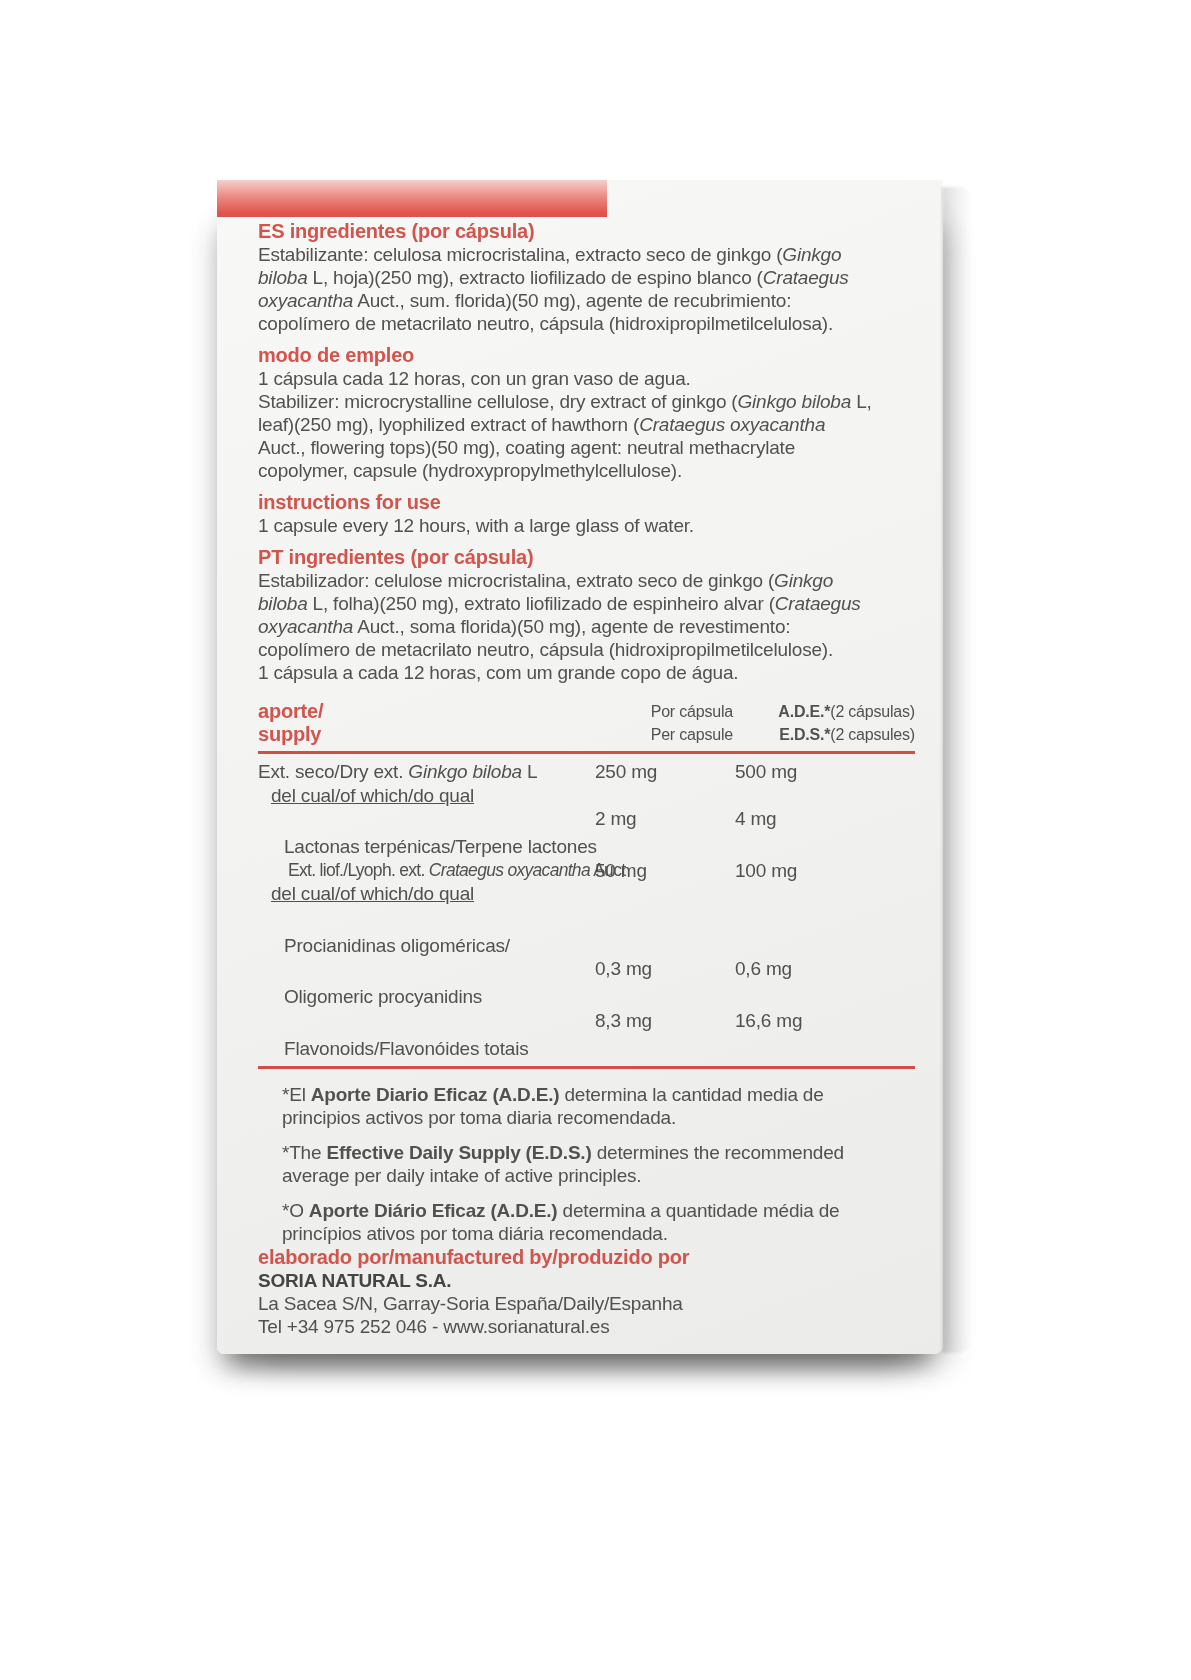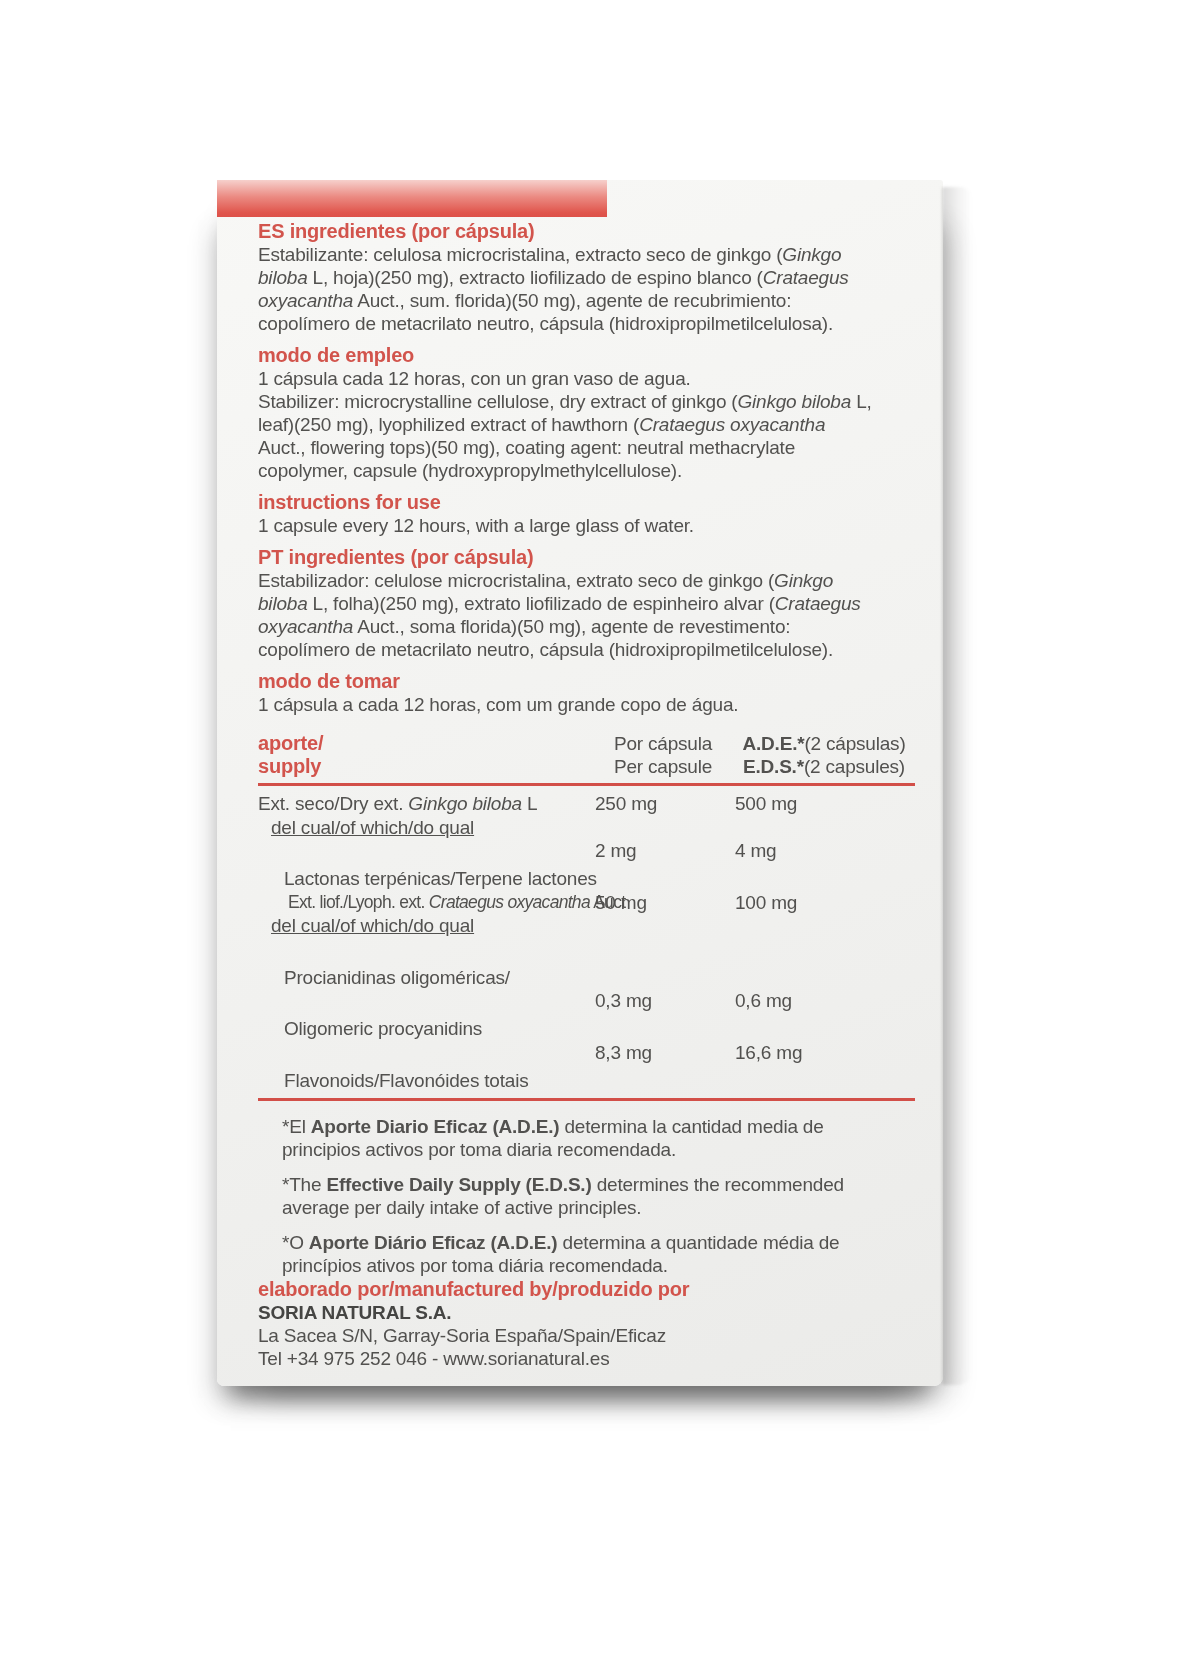--- a/index.html
+++ b/index.html
@@ -48,21 +48,21 @@
      letter-spacing:-.2px;margin-top:9px;}
   .h:first-child{margin-top:0;}
   .p{font-size:19px;line-height:23px;letter-spacing:-.2px;max-width:614px;}
   .it{font-style:italic;}
   .bd{font-weight:700;}
   .xbd{font-weight:800;}
 
   .supply-table{margin-top:16px;width:657px;}
   .thead{display:grid;grid-template-columns:minmax(0,1fr) 140px 182px;align-items:end;}
   .ttitle{color:var(--accent);font-weight:700;font-size:20px;line-height:23px;letter-spacing:-.2px;}
-  .thc{text-align:center;font-size:19px;line-height:23px;letter-spacing:-.2px;white-space:nowrap;}
+  .thc{text-align:right;font-size:16px;line-height:23px;letter-spacing:-.2px;white-space:nowrap;}
   .rule{border:none;border-top:3px solid #d24f48;margin:5px 0 6px;}
   .rule.bottom{margin-top:6px;}
   .trow{display:grid;grid-template-columns:337px 140px 182px;font-size:19px;
         line-height:23.5px;letter-spacing:-.2px;white-space:nowrap;}
   .trow .tlabel{overflow:visible;}
   .ind1 .tlabel{padding-left:13px;text-decoration:underline;}
   .ind2 .tlabel{padding-left:26px;margin-top:28px;}
   .narrow .tlabel{letter-spacing:-.7px;font-size:17.5px;margin-left:30px;}
   .tv1,.tv2{}
 
@@ -84,21 +84,20 @@
     <div>
         <div class="h"><span class="xbd">ES</span><span> ingredientes (por cápsula)</span></div>
         <div class="p"><span>Estabilizante: celulosa microcristalina, extracto seco de ginkgo (</span><span class="it">Ginkgo biloba</span><span> L, hoja)(250 mg), extracto liofilizado de espino blanco (</span><span class="it">Crataegus oxyacantha</span><span> Auct., sum. florida)(50 mg), agente de recubrimiento: copolímero de metacrilato neutro, cápsula (hidroxipropilmetilcelulosa).</span></div>
         <div class="h"><span>modo de empleo</span></div>
         <div class="p"><span>1 cápsula cada 12 horas, con un gran vaso de agua.</span></div>
         <div class="p"><span>Stabilizer: microcrystalline cellulose, dry extract of ginkgo (</span><span class="it">Ginkgo biloba</span><span> L, leaf)(250 mg), lyophilized extract of hawthorn (</span><span class="it">Crataegus oxyacantha</span><span> Auct., flowering tops)(50 mg), coating agent: neutral methacrylate copolymer, capsule (hydroxypropylmethylcellulose).</span></div>
         <div class="h"><span>instructions for use</span></div>
         <div class="p"><span>1 capsule every 12 hours, with a large glass of water.</span></div>
         <div class="h"><span class="xbd">PT</span><span> ingredientes (por cápsula)</span></div>
         <div class="p"><span>Estabilizador: celulose microcristalina, extrato seco de ginkgo (</span><span class="it">Ginkgo biloba</span><span> L, folha)(250 mg), extrato liofilizado de espinheiro alvar (</span><span class="it">Crataegus oxyacantha</span><span> Auct., soma florida)(50 mg), agente de revestimento: copolímero de metacrilato neutro, cápsula (hidroxipropilmetilcelulose).</span></div>
-        <div class="h"><span>modo de tomar</span></div>
         <div class="p"><span>1 cápsula a cada 12 horas, com um grande copo de água.</span></div>
       </div>
 
     <div class="supply-table">
       <div class="thead">
         <div class="ttitle">
           <div>aporte/</div>
           <div>supply</div>
         </div>
         <div class="thc">
@@ -158,17 +157,17 @@
 
     <div class="notes">
         <div class="note"><span>*El </span><span class="bd">Aporte Diario Eficaz (A.D.E.)</span><span> determina la cantidad media de principios activos por toma diaria recomendada.</span></div>
         <div class="note"><span>*The </span><span class="bd">Effective Daily Supply (E.D.S.)</span><span> determines the recommended average per daily intake of active principles.</span></div>
         <div class="note"><span>*O </span><span class="bd">Aporte Diário Eficaz (A.D.E.)</span><span> determina a quantidade média de princípios ativos por toma diária recomendada.</span></div>
       </div>
 
     <div class="mfr">
       <div class="mfr-h">elaborado por/manufactured by/produzido por</div>
       <div class="company">SORIA NATURAL S.A.</div>
-      <div>La Sacea S/N, Garray-Soria España/Spain/Eficaz</div>
+      <div>La Sacea S/N, Garray-Soria España/Daily/Espanha</div>
       <div>Tel +34 975 252 046 - www.sorianatural.es</div>
     </div>
   </div>
 </div>
 
 </body></html>

